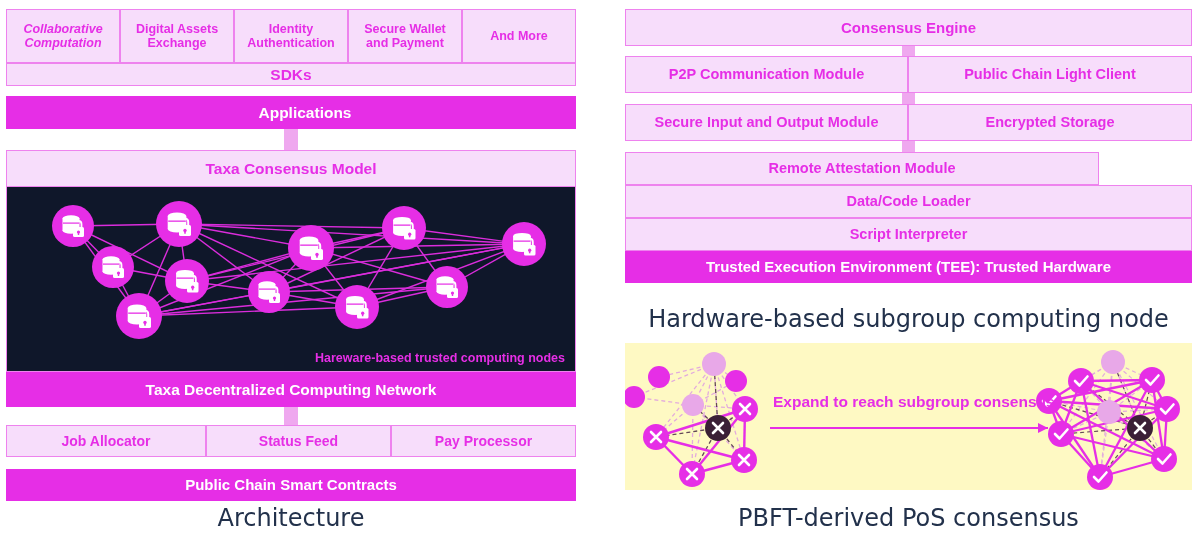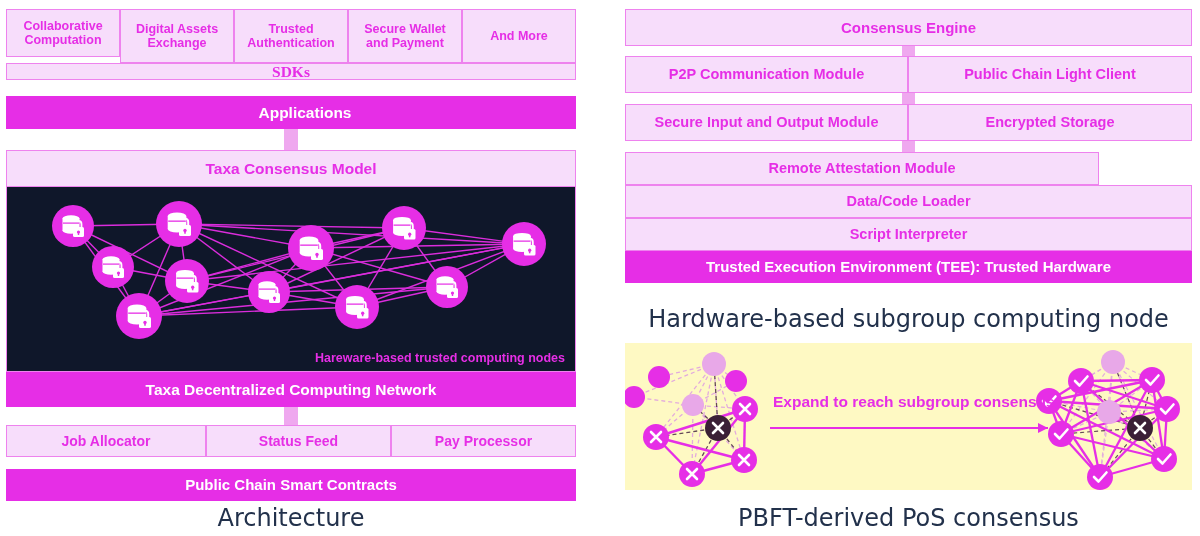--- a/index.html
+++ b/index.html
@@ -94,49 +94,49 @@
 
   svg { display: block; }
 </style>
 </head>
 <body>
 
 <div id="root">
 
   <div id="left-col">
 
-    <div class="box app-cell" style="left:0px; top:0px; width:114px; height:48px;">
+    <div class="box app-cell" style="left:0px; top:0px; width:114px; height:54px;font-style:italic;">
       <span>
         <span>Collaborative</span><br>
         <span>Computation</span>
       </span>
     </div>
     <div class="box app-cell" style="left:114px; top:0px; width:114px; height:54px;">
       <span>
         <span>Digital Assets</span><br>
         <span>Exchange</span>
       </span>
     </div>
     <div class="box app-cell" style="left:228px; top:0px; width:114px; height:54px;">
       <span>
-        <span>Trusted</span><br>
+        <span>Identity</span><br>
         <span>Authentication</span>
       </span>
     </div>
     <div class="box app-cell" style="left:342px; top:0px; width:114px; height:54px;">
       <span>
         <span>Secure Wallet</span><br>
         <span>and Payment</span>
       </span>
     </div>
     <div class="box app-cell" style="left:456px; top:0px; width:114px; height:54px;">
       <span>And More</span>
     </div>
 
-    <div class="box sdk-row" style="left:0px; top:54px; width:570px; height:17px;font-family:Liberation Serif, serif;">SDKs</div>
+    <div class="box sdk-row" style="left:0px; top:54px; width:570px; height:23px;">SDKs</div>
 
     <div class="box solid applications-row" style="left:0px; top:87px; width:570px; height:33px;padding-left:28px;">Applications</div>
 
     <div class="connector" style="left:278px; top:120px; width:14px; height:21px;"></div>
 
     <div class="box consensus-title" style="left:0px; top:141px; width:570px; height:37px;">Taxa Consensus Model</div>
 
     <div class="net-panel" style="left:0px; top:178px; width:570px; height:185px;">
       <svg width="570" height="185" viewBox="0 0 570 185">
         <g stroke="#E62EE6" stroke-width="1.4" fill="none" opacity="0.95">

